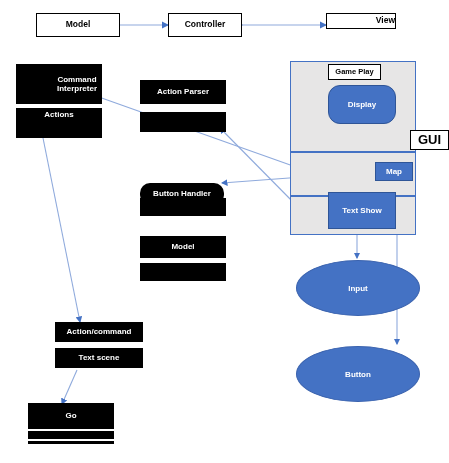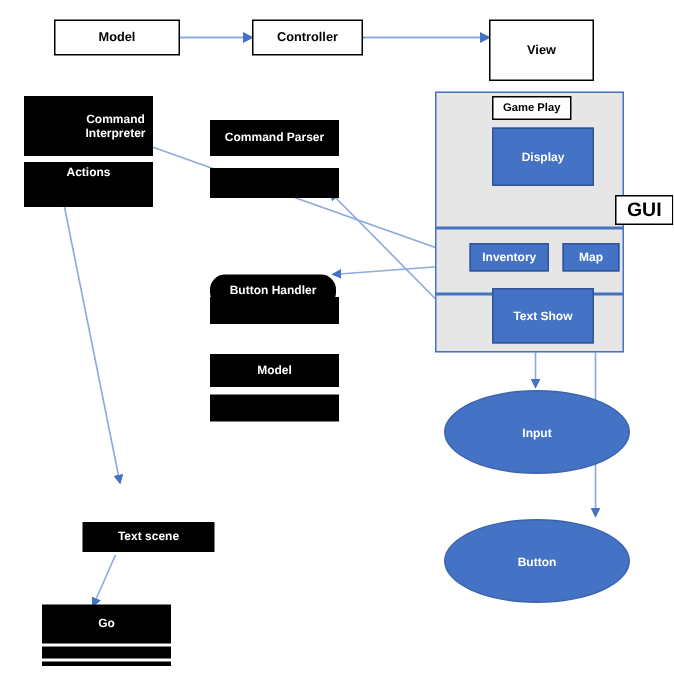--- a/index.html
+++ b/index.html
@@ -148,49 +148,52 @@
   </svg>
 
   <div class="node box-outline" style="left:16px; top:13px; width:84px; height:24px;margin-left:20px;">
     <span>Model</span>
   </div>
 
   <div class="node box-outline" style="left:168px; top:13px; width:74px; height:24px;">
     <span>Controller</span>
   </div>
 
-  <div class="node box-outline" style="left:326px; top:13px; width:70px; height:41px;">
+  <div class="node box-outline" style="left:326px; top:13px; width:70px; height:16px;justify-content:flex-end;">
     <span>View</span>
   </div>
 
   <div class="node box-black label-2line" style="left:16px; top:64px; width:86px; height:40px;">
     <span>Command
 Interpreter</span>
   </div>
 
   <div class="node box-black" style="left:16px; top:108px; width:86px; height:14px;">
     <span>Actions</span>
   </div>
   <div class="node box-black empty" style="left:16px; top:122px; width:86px; height:16px;"></div>
 
   <div class="node box-black" style="left:140px; top:80px; width:86px; height:24px;">
-    <span>Command Parser</span>
+    <span>Action Parser</span>
   </div>
   <div class="node box-black empty" style="left:140px; top:112px; width:86px; height:20px;"></div>
 
   <div class="node box-black" style="left:140px; top:183px; width:84px; height:22px;border-radius:10px;">
     <span>Button Handler</span>
   </div>
   <div class="node box-black empty" style="left:140px; top:198px; width:86px; height:18px;"></div>
 
   <div class="node box-black" style="left:140px; top:236px; width:86px; height:22px;">
     <span>Model</span>
   </div>
   <div class="node box-black empty" style="left:140px; top:263px; width:86px; height:18px;"></div>
 
+  <div class="node box-black" style="left:55px; top:322px; width:88px; height:20px;">
+    <span>Action/command</span>
+  </div>
   <div class="node box-black" style="left:55px; top:348px; width:88px; height:20px;">
     <span>Text scene</span>
   </div>
 
   <div class="node box-black" style="left:28px; top:403px; width:86px; height:26px;">
     <span>Go</span>
   </div>
   <div class="node box-black empty" style="left:28px; top:431px; width:86px; height:8px;"></div>
   <div class="node box-black empty" style="left:28px; top:441px; width:86px; height:3px;"></div>
 
@@ -200,27 +203,24 @@
   </div>
 
   <div class="node box-outline thin" style="left:328px; top:64px; width:53px; height:16px; font-size:7.5px;">
     <span>Game Play</span>
   </div>
 
   <div class="node box-outline thin" style="left:410px; top:130px; width:39px; height:20px; font-size:13px;">
     <span>GUI</span>
   </div>
 
-  <div class="node box-blue" style="left:328px; top:85px; width:68px; height:39px;">
+  <div class="node box-blue" style="left:328px; top:85px; width:68px; height:39px;border-radius:12px;">
     <span>Display</span>
   </div>
 
-  <div class="node box-blue" style="left:313px; top:162px; width:53px; height:19px;">
-    <span>Inventory</span>
-  </div>
 
   <div class="node box-blue" style="left:375px; top:162px; width:38px; height:19px;">
     <span>Map</span>
   </div>
 
   <div class="node box-blue" style="left:328px; top:192px; width:68px; height:37px;">
     <span>Text Show</span>
   </div>
 
   <div class="ellipse" style="left:296px; top:260px; width:124px; height:56px;">

